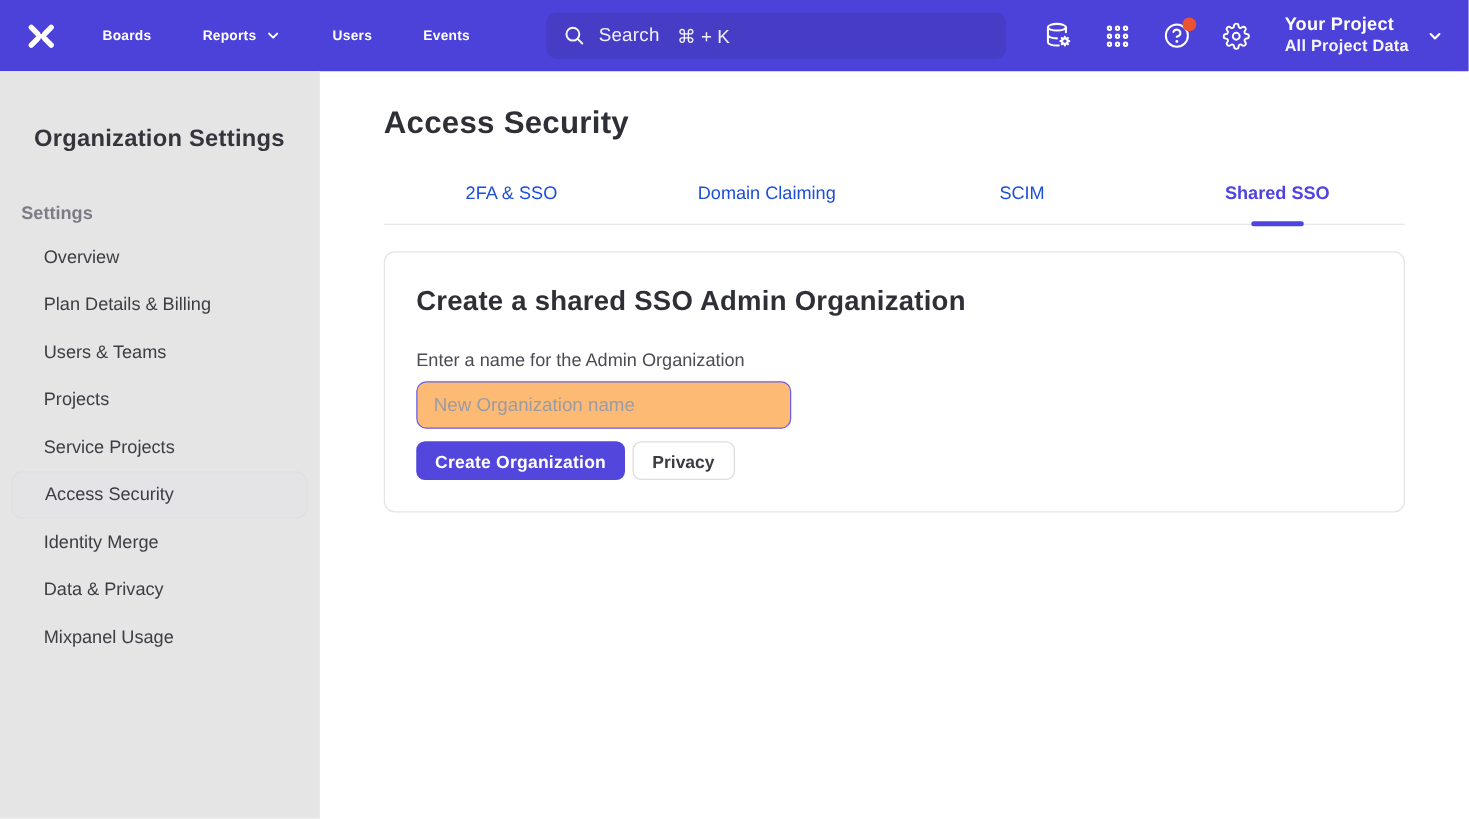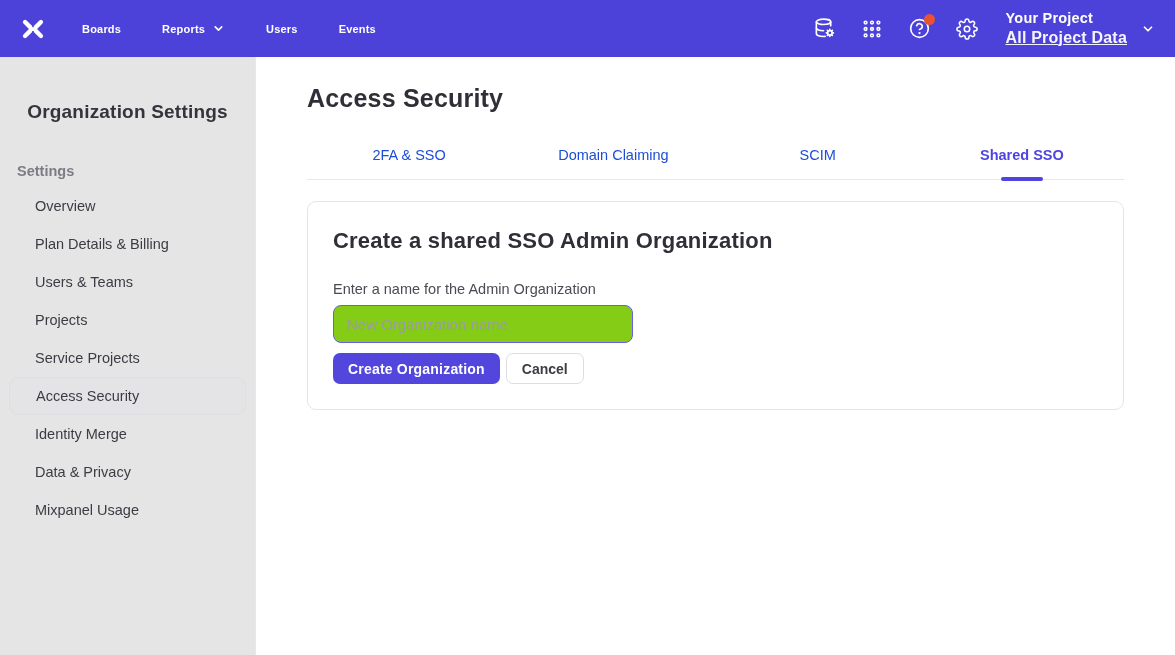--- a/index.html
+++ b/index.html
@@ -44,21 +44,21 @@
   .nav-right { margin-left: auto; display: flex; align-items: center; }
   .icon-btn { position: relative; margin-left: 25px; cursor: pointer; display: flex; align-items: center; }
   .notif-dot {
     position: absolute; top: -3px; right: -4px;
     width: 11px; height: 11px; border-radius: 50%;
     background: #EA5230;
   }
   .project-switcher { display: flex; align-items: center; margin-left: 28px; cursor: pointer; }
   .project-text { display: flex; flex-direction: column; line-height: 1.25; }
   .project-name { font-size: 14.5px; font-weight: 700; letter-spacing: .2px; }
-  .project-scope { font-size: 16px; font-weight: 700; letter-spacing: .2px; color: rgba(255,255,255,.95); text-decoration: underline; }
+  .project-scope { font-size: 13px; font-weight: 700; letter-spacing: .2px; color: rgba(255,255,255,.95); }
   .project-chevron { margin-left: 14px; display: flex; }
 
   
   .sidebar {
     position: absolute; top: 57px; left: 0; bottom: 0;
     width: 256px;
     background: #e5e5e5;
     border-right: 1px solid #E9E9EB;
   }
   .sidebar-title {
@@ -130,21 +130,21 @@
   .field-label {
     margin-top: 27px;
     font-size: 14.5px; color: #4B4B53;
   }
   .text-input {
     display: block;
     margin-top: 8px;
     width: 300px; height: 38px;
     border: 1px solid #6A5EE4;
     border-radius: 8px;
-    background: #84cc16;
+    background: #fdba74;
     padding: 0 13px;
     font-size: 15px; color: #3C3C44;
     font-family: "Liberation Sans", sans-serif;
     outline: none;
   }
   .text-input::placeholder { color: #9B9BA4; }
   .button-row { margin-top: 10px; display: flex; gap: 6px; }
   .btn {
     height: 31px;
     border-radius: 7px;
@@ -190,20 +190,30 @@
       </span>
     </div>
     <div class="nav-link">
       <span>Users</span>
     </div>
     <div class="nav-link">
       <span>Events</span>
     </div>
   </div>
 
+  <div class="search-box">
+    <span style="display:flex;">
+      <svg width="19" height="19" viewBox="0 0 24 24" fill="none" stroke="rgba(255,255,255,.95)" stroke-width="2" stroke-linecap="round">
+          <circle cx="10.5" cy="10.5" r="6.5"></circle>
+          <line x1="15.5" y1="15.5" x2="20" y2="20"></line>
+        </svg>
+    </span>
+    <span class="search-text">Search</span>
+    <span class="search-shortcut">⌘ + K</span>
+  </div>
 
   <div class="nav-right">
     <div class="icon-btn">
       <svg width="23" height="23" viewBox="0 0 24 24" fill="none" stroke="#fff" stroke-width="1.7" stroke-linecap="round" stroke-linejoin="round">
         <ellipse cx="11" cy="5" rx="7.5" ry="2.8"></ellipse>
         <path d="M3.5 5v6.5c0 1.55 3.36 2.8 7.5 2.8"></path>
         <path d="M3.5 11.5v6c0 1.55 3.36 2.8 7.5 2.8 .55 0 1.1-.02 1.6-.06"></path>
         <path d="M18.5 5v4.2"></path>
         <circle cx="17.6" cy="16.6" r="2.3" fill="#4C42DA"></circle>
         <path d="M17.6 12.9v1.1 M17.6 19.2v1.1 M13.9 16.6h1.1 M20.2 16.6h1.1 M15 14l.8.8 M20.2 19.2l-.8-.8 M15 19.2l.8-.8 M20.2 14l-.8.8"></path>
@@ -284,16 +294,16 @@
       <span class="tab-underline"></span>
     </div>
   </div>
 
   <div class="card">
     <div class="card-title">Create a shared SSO Admin Organization</div>
     <div class="field-label">Enter a name for the Admin Organization</div>
     <input class="text-input" type="text" placeholder="New Organization name" style="">
     <div class="button-row">
       <button class="btn btn-primary">Create Organization</button>
-      <button class="btn btn-secondary">Cancel</button>
+      <button class="btn btn-secondary">Privacy</button>
     </div>
   </div>
 </div>
 
 </body></html>

